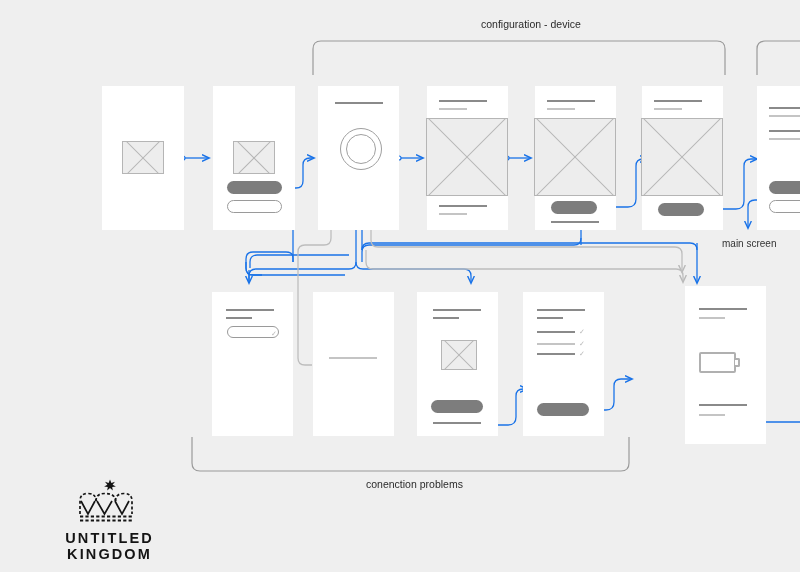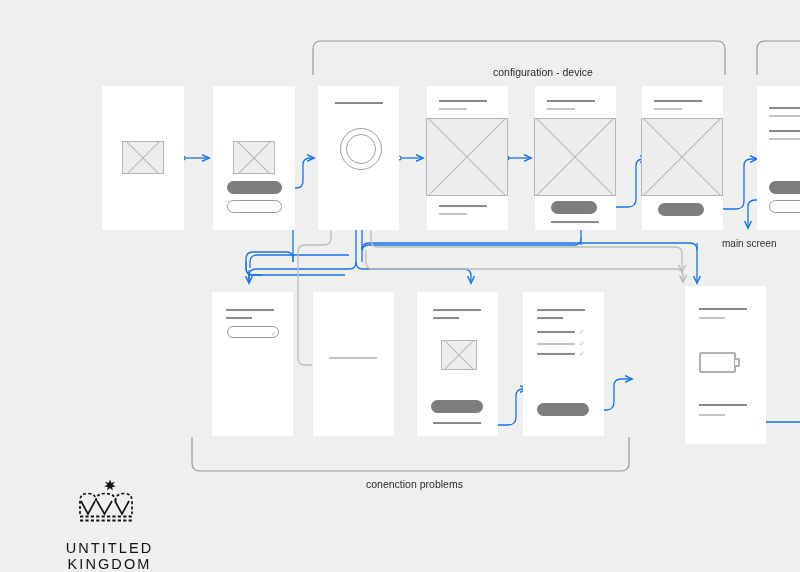--- a/index.html
+++ b/index.html
@@ -85,24 +85,24 @@
     font-size: 10px;
     white-space: nowrap;
   }
 
   
   #logo { position: absolute; left: 22px; top: 478px; width: 175px; }
   #logo .wordmark {
     font-family: "Liberation Sans", sans-serif;
     font-size: 14.5px;
     letter-spacing: 2.1px;
-    font-weight: 400;
+    font-weight: 700;
     color: #141414;
     text-align: center;
-    margin-top: 16px;
+    margin-top: 6px;
   }
   #logo .crown { display: block; margin: 0 auto; }
 </style>
 </head>
 <body>
 
 <div id="canvas">
 
   <svg class="svg-layer" viewBox="0 0 800 572">
     <defs>
@@ -186,21 +186,21 @@
     <g fill="none" stroke="#9a9a9a" stroke-width="1.2">
 
       <path d="M313,75 L313,49 Q313,41 321,41 L717,41 Q725,41 725,49 L725,75"></path>
 
       <path d="M757,75 L757,49 Q757,41 765,41 L800,41"></path>
 
       <path d="M192,437 L192,463 Q192,471 200,471 L621,471 Q629,471 629,463 L629,437"></path>
     </g>
   </svg>
 
-  <div class="flow-label" style="left:493px; top:18px;margin-top:48px;">configuration - device</div>
+  <div class="flow-label" style="left:481px; top:18px;">configuration - device</div>
   <div class="flow-label" style="left:366px; top:478px;">conenction problems</div>
   <div class="small-label" style="left:722px; top:238px;">main screen</div>
 
   <div class="card" style="left:102px; top:86px; width:82px; height:144px;">
     <div class="xbox" style="left:20px; top:55px; width:42px; height:33px;"></div>
   </div>
 
   <div class="card" style="left:213px; top:86px; width:82px; height:144px;">
     <div class="xbox" style="left:20px; top:55px; width:42px; height:33px;"></div>
     <div class="pill-filled" style="left:14px; top:181px; width:55px; height:13px; top:95px;"></div>

